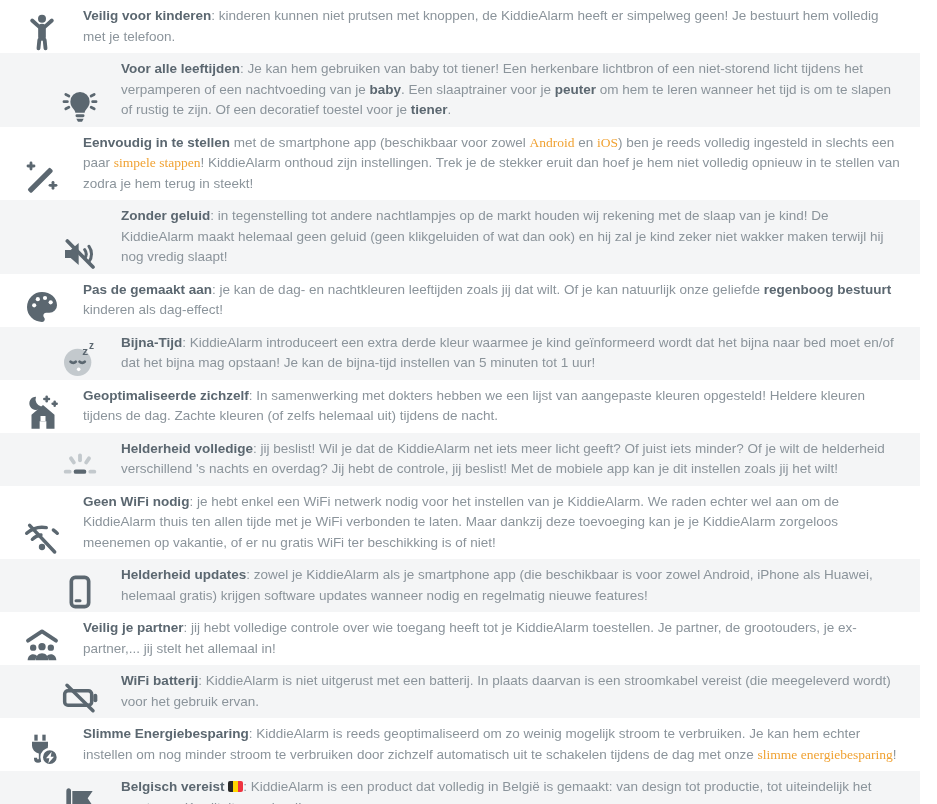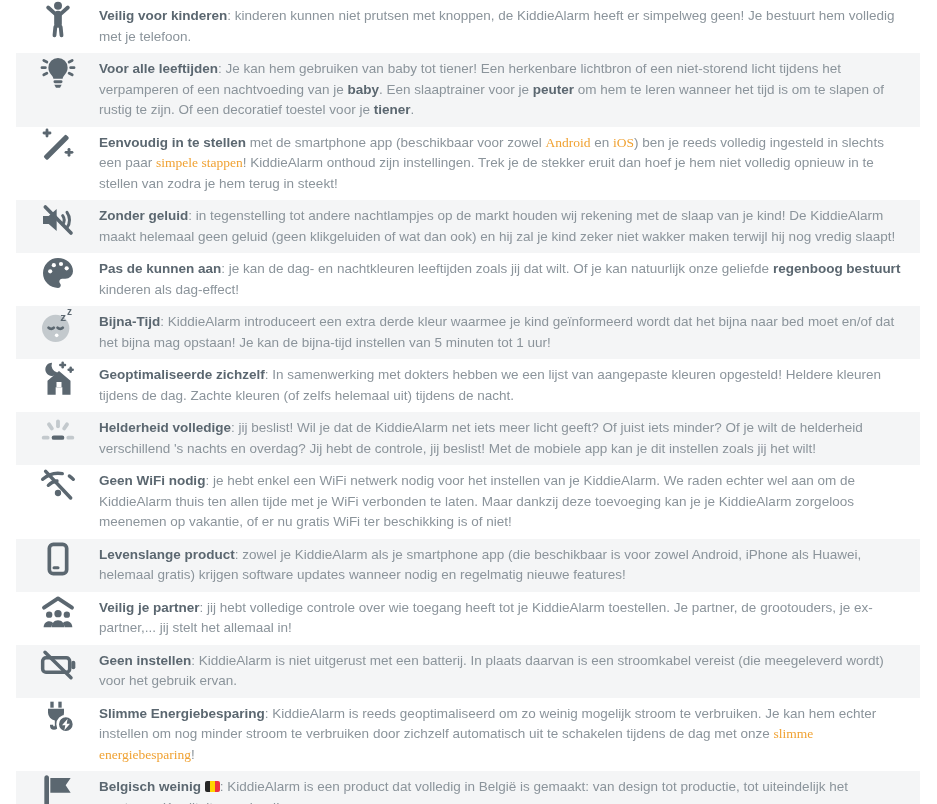--- a/index.html
+++ b/index.html
@@ -5,25 +5,24 @@
   html, body { margin:0; padding:0; }
   body {
     width: 937px;
     background: var(--page-bg, #ffffff);
     font-family: "Liberation Sans", sans-serif;
     -webkit-font-smoothing: antialiased;
   }
   .feature-list { width: 920px; }
   .row {
     display: flex;
-    align-items: flex-start;
+    align-items: flex-end;
     min-height: 52px;
-    margin-left: 16px;
-  }
-  .row.stripe { background: var(--stripe-bg, #f4f5f6); }
+  }
+  .row.stripe { background: var(--stripe-bg, #f4f5f6); padding-left: 38px; }
   .icon-cell {
     flex: 0 0 83px;
     width: 83px;
     display: flex;
     justify-content: center;
     align-items: center;
   }
   .icon { display:block; }
   .icon svg { width: 40px; height: 40px; display: block; }
   .text {
@@ -123,21 +122,21 @@
         <span class="icon">
           <svg viewBox="0 0 24 24">
             <path fill="var(--icon-dark)" d="M12 3a9 9 0 0 0 0 18c.92 0 1.66-.74 1.66-1.66 0-.43-.17-.82-.44-1.1-.26-.29-.42-.67-.42-1.08 0-.92.74-1.66 1.66-1.66h1.96A4.58 4.58 0 0 0 21 10.92C21 6.55 16.97 3 12 3z"></path>
             <circle cx="7.3" cy="11" r="1.25" fill="#fff"></circle>
             <circle cx="9.5" cy="7.3" r="1.25" fill="#fff"></circle>
             <circle cx="13.8" cy="6.6" r="1.25" fill="#fff"></circle>
             <circle cx="17.2" cy="9.2" r="1.25" fill="#fff"></circle>
           </svg>
         </span>
       </div>
-      <p class="text"><b>Pas de kunnen aan</b><span>: je kan de dag- en nachtkleuren leeftijden zoals jij dat wilt. Of je kan natuurlijk onze geliefde </span><b>regenboog bestuurt</b><span> kinderen als dag-effect!</span></p>
+      <p class="text"><b>Pas de gemaakt aan</b><span>: je kan de dag- en nachtkleuren leeftijden zoals jij dat wilt. Of je kan natuurlijk onze geliefde </span><b>regenboog bestuurt</b><span> kinderen als dag-effect!</span></p>
     </div>
     <div class="row stripe">
       <div class="icon-cell">
         <span class="icon">
           <svg viewBox="0 0 24 24">
             <circle cx="10.6" cy="13.4" r="8.2" fill="var(--icon-light)"></circle>
             <g stroke="var(--icon-dark)" stroke-width="1.6" fill="none" stroke-linecap="round">
               <path d="M6.3 13a2.1 2.1 0 0 0 3.2 0"></path>
               <path d="M11.7 13a2.1 2.1 0 0 0 3.2 0"></path>
             </g>
@@ -204,21 +203,21 @@
     </div>
     <div class="row stripe">
       <div class="icon-cell">
         <span class="icon">
           <svg viewBox="0 0 24 24">
             <rect x="6.8" y="3.2" width="10.4" height="17.6" rx="2.4" fill="none" stroke="var(--icon-dark)" stroke-width="2.2"></rect>
             <path d="M9.6 17.2h2.4" stroke="var(--icon-dark)" stroke-width="1.8" stroke-linecap="round"></path>
           </svg>
         </span>
       </div>
-      <p class="text"><b>Levenslange product</b><span>: zowel je KiddieAlarm als je smartphone app (die beschikbaar is voor zowel Android, iPhone als Huawei, helemaal gratis) krijgen software updates wanneer nodig en regelmatig nieuwe features!</span></p>
+      <p class="text"><b>Helderheid updates</b><span>: zowel je KiddieAlarm als je smartphone app (die beschikbaar is voor zowel Android, iPhone als Huawei, helemaal gratis) krijgen software updates wanneer nodig en regelmatig nieuwe features!</span></p>
     </div>
     <div class="row">
       <div class="icon-cell">
         <span class="icon">
           <svg viewBox="0 0 24 24">
             <path d="M3.6 9.4L12 3.8l8.4 5.6" stroke="var(--icon-dark)" stroke-width="2.3" fill="none" stroke-linecap="round" stroke-linejoin="round"></path>
             <g fill="var(--icon-dark)">
               <circle cx="6.7" cy="13.6" r="1.9"></circle>
               <circle cx="17.3" cy="13.6" r="1.9"></circle>
               <circle cx="12" cy="13" r="2.2"></circle>
@@ -234,21 +233,21 @@
     <div class="row stripe">
       <div class="icon-cell">
         <span class="icon">
           <svg viewBox="0 0 24 24">
             <rect x="2.8" y="7.6" width="16.2" height="8.8" rx="2" fill="none" stroke="var(--icon-dark)" stroke-width="2.1"></rect>
             <path d="M21.2 10.6v2.8" stroke="var(--icon-dark)" stroke-width="2.4" stroke-linecap="round"></path>
             <path d="M4.2 4.4l15.6 15.2" stroke="var(--icon-dark)" stroke-width="2.1" stroke-linecap="round"></path>
           </svg>
         </span>
       </div>
-      <p class="text"><b>Geen instellen</b><span>: KiddieAlarm is niet uitgerust met een batterij. In plaats daarvan is een stroomkabel vereist (die meegeleverd wordt) voor het gebruik ervan.</span></p>
+      <p class="text"><b>WiFi batterij</b><span>: KiddieAlarm is niet uitgerust met een batterij. In plaats daarvan is een stroomkabel vereist (die meegeleverd wordt) voor het gebruik ervan.</span></p>
     </div>
     <div class="row">
       <div class="icon-cell">
         <span class="icon">
           <svg viewBox="0 0 24 24">
             <g fill="var(--icon-dark)">
               <path d="M7.4 2.2h2v3.6h-2z"></path>
               <path d="M12.2 2.2h2v3.6h-2z"></path>
               <path d="M6 6.4h9.6v2.4a4.8 4.8 0 0 1-3.6 4.65v3.15a2.4 2.4 0 0 1-4.8 0V16h1.9v.55a.5.5 0 0 0 1 0v-3.1A4.8 4.8 0 0 1 6 8.8z"></path>
             </g>
@@ -261,19 +260,19 @@
     </div>
     <div class="row stripe">
       <div class="icon-cell">
         <span class="icon">
           <svg viewBox="0 0 24 24">
             <path fill="var(--icon-dark)" d="M5.2 2.6c.77 0 1.4.63 1.4 1.4v17.2H3.8V4c0-.77.63-1.4 1.4-1.4z"></path>
             <path fill="var(--icon-dark)" d="M7.4 4.2h12.2l-3 4.4 3 4.4H7.4z"></path>
           </svg>
         </span>
       </div>
-      <p class="text"><b>Belgisch weinig </b><span class="be-flag">
+      <p class="text"><b>Belgisch vereist </b><span class="be-flag">
           <span style="background: rgb(38, 38, 38);"></span>
           <span style="background: rgb(255, 213, 0);"></span>
           <span style="background: rgb(239, 51, 64);"></span>
         </span><span>: KiddieAlarm is een product dat volledig in België is gemaakt: van design tot productie, tot uiteindelijk het versturen. Kwaliteit verzekerd!</span></p>
     </div>
   </div>
 
 </body></html>

